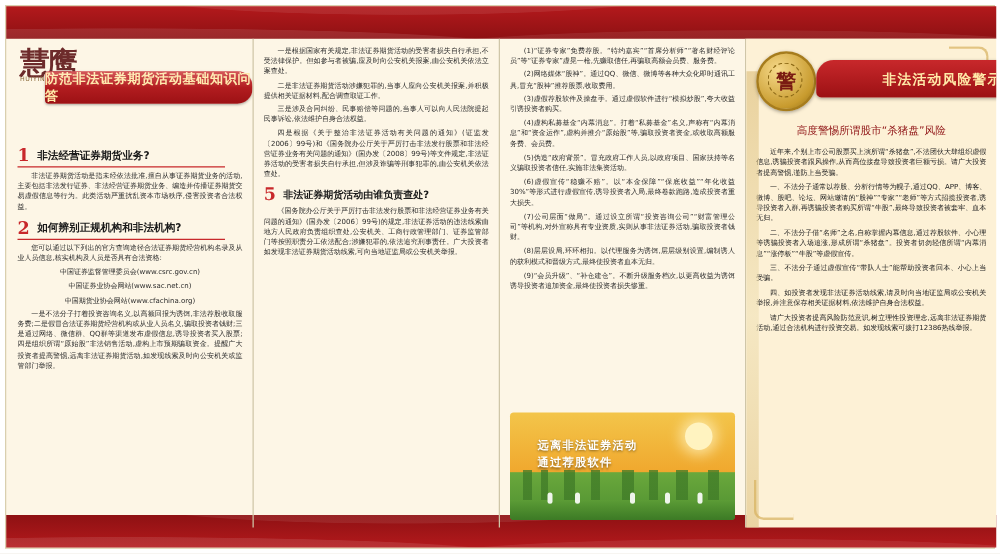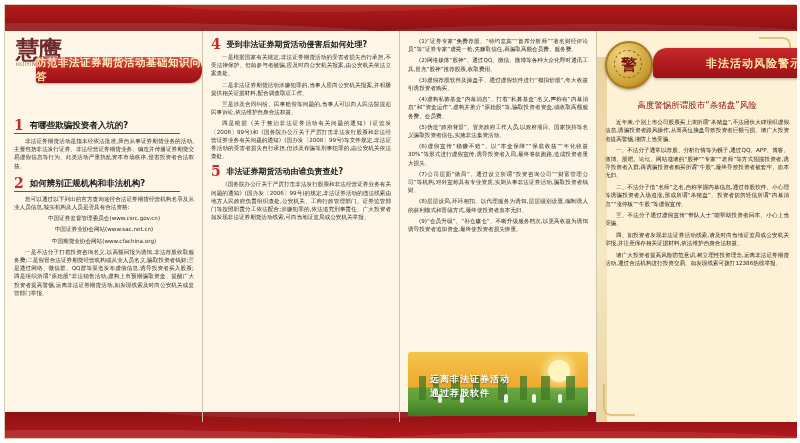--- a/index.html
+++ b/index.html
@@ -102,21 +102,21 @@
   .para.center{text-align:center;text-indent:0;}
 
   
   .qhead2{
     margin:2px 0 3px 0;
     font-size:8px;font-weight:bold;color:#1a1a1a;line-height:11px;
   }
 
   
   .illus{
-    position:absolute;left:8px;bottom:6px;width:180px;height:64px;
+    position:absolute;left:8px;bottom:6px;width:180px;height:86px;
     border-radius:3px;overflow:hidden;
     background:linear-gradient(180deg,#f3c54a 0%,#f0a82e 55%,#6aa83c 56%,#4e8f30 100%);
   }
   .illus .slogan{
     position:absolute;left:22px;top:20px;
     color:#ffffff;font-size:9px;font-weight:bold;line-height:14px;
     text-shadow:0 1px 2px rgba(0,0,0,.45);
     letter-spacing:1px;
   }
   .illus .sun{
@@ -209,44 +209,40 @@
         <div class="sub">HUIYING</div>
       </div>
       <div class="title-bar">
         <div class="sheen"></div>
         <span>防范非法证券期货活动基础知识问答</span>
       </div>
 
       <div style="margin-top:34px">
         <div class="qhead">
           <span class="qnum">1</span>
-          <span>有哪些欺骗投资者入坑的?</span>
+          <span>非法经营证券期货业务?</span>
           <span class="underline"></span>
         </div>
         <p class="para">非法证券期货活动是指未经依法批准,擅自从事证券期货业务的活动,主要包括非法发行证券、非法经营证券期货业务、编造并传播证券期货交易虚假信息等行为。此类活动严重扰乱资本市场秩序,侵害投资者合法权益。</p>
 
         <div class="qhead">
           <span class="qnum">2</span>
           <span>如何辨别正规机构和非法机构?</span>
           <span class="underline"></span>
         </div>
         <p class="para">您可以通过以下列出的官方查询途径合法证券期货经营机构名录及从业人员信息,核实机构及人员是否具有合法资格:</p>
         <p class="para center">中国证券监督管理委员会(www.csrc.gov.cn)</p>
         <p class="para center">中国证券业协会网站(www.sac.net.cn)</p>
         <p class="para center">中国期货业协会网站(www.cfachina.org)</p>
 
         <p class="para">一是不法分子打着投资咨询名义,以高额回报为诱饵,非法荐股收取服务费;二是假冒合法证券期货经营机构或从业人员名义,骗取投资者钱财;三是通过网络、微信群、QQ群等渠道发布虚假信息,诱导投资者买入股票;四是组织所谓“原始股”非法销售活动,虚构上市预期骗取资金。提醒广大投资者提高警惕,远离非法证券期货活动,如发现线索及时向公安机关或监管部门举报。</p>
       </div>
     </div>
 
     <div class="panel" id="panel2">
-      <div class="qhead2">
-        <span class="qnum">4</span>
-        <span>受到非法证券期货活动侵害后如何处理?</span>
-      </div>
       <p class="para">一是根据国家有关规定,非法证券期货活动的受害者损失自行承担,不受法律保护。但如参与者被骗,应及时向公安机关报案,由公安机关依法立案查处。</p>
       <p class="para">二是非法证券期货活动涉嫌犯罪的,当事人应向公安机关报案,并积极提供相关证据材料,配合调查取证工作。</p>
       <p class="para">三是涉及合同纠纷、民事赔偿等问题的,当事人可以向人民法院提起民事诉讼,依法维护自身合法权益。</p>
       <p class="para">四是根据《关于整治非法证券活动有关问题的通知》(证监发〔2006〕99号)和《国务院办公厅关于严厉打击非法发行股票和非法经营证券业务有关问题的通知》(国办发〔2008〕99号)等文件规定,非法证券活动的受害者损失自行承担,但涉及诈骗等刑事犯罪的,由公安机关依法查处。</p>
 
       <div class="qhead2" style="margin-top:6px">
         <span class="qnum">5</span>
         <span>非法证券期货活动由谁负责查处?</span>
       </div>
       <p class="para">《国务院办公厅关于严厉打击非法发行股票和非法经营证券业务有关问题的通知》(国办发〔2006〕99号)的规定,非法证券活动的违法线索由地方人民政府负责组织查处,公安机关、工商行政管理部门、证券监管部门等按照职责分工依法配合;涉嫌犯罪的,依法追究刑事责任。广大投资者如发现非法证券期货活动线索,可向当地证监局或公安机关举报。</p>

